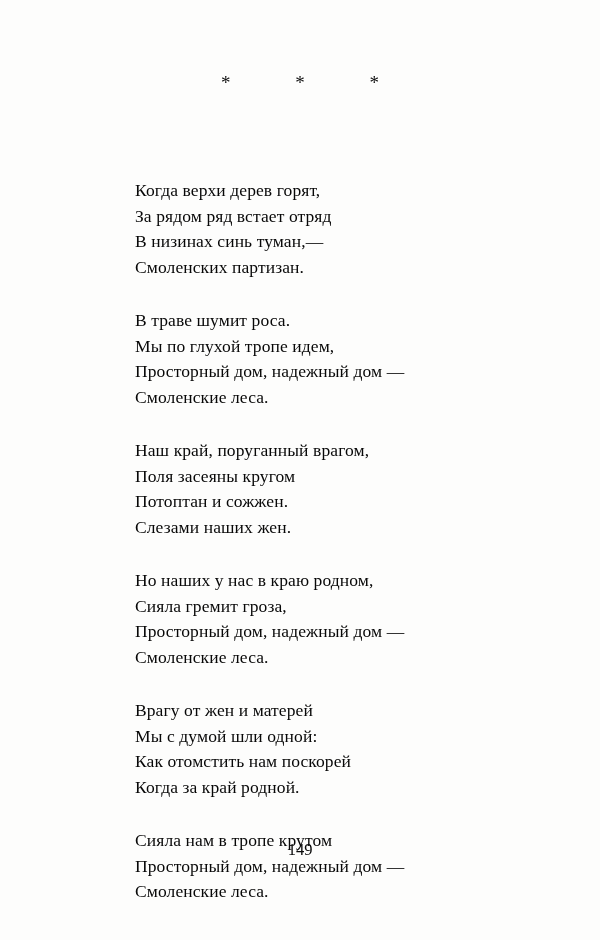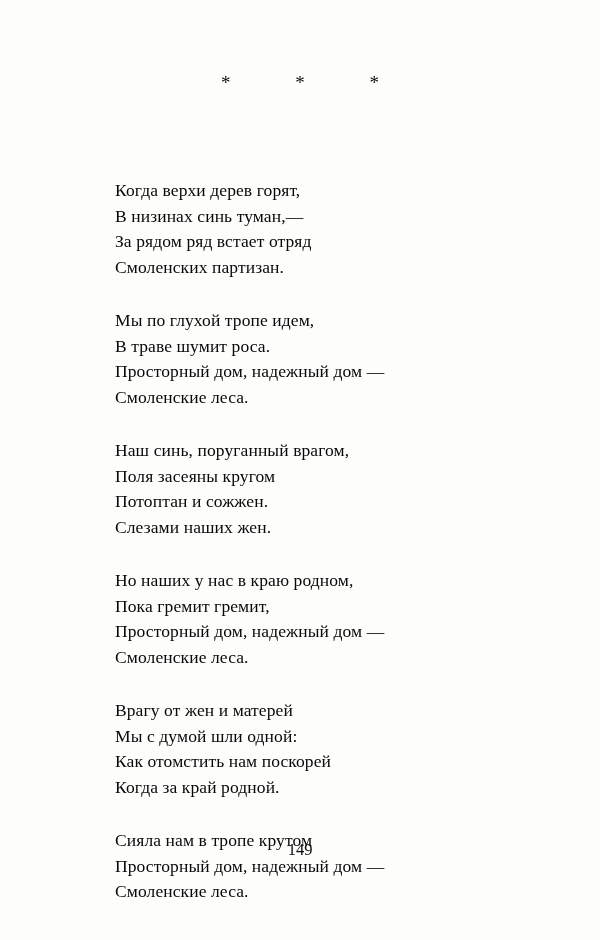--- a/index.html
+++ b/index.html
@@ -44,20 +44,21 @@
   }
   .stanza {
     margin: 0 0 28px 0;
   }
   .line {
     font-size: 17.5px;
     line-height: 25.5px;
     white-space: pre;
     color: #080808;
     letter-spacing: 0.1px;
+    margin-left: 20px;
   }
   .folio {
     position: absolute;
     top: 840px;
     left: 0;
     width: 600px;
     text-align: center;
     font-size: 16.5px;
     color: #0a0a0a;
   }
@@ -66,42 +67,42 @@
 <body>
 
 <div class="page">
 
   <div class="ornament">*  *  *</div>
 
   <div class="poem">
 
     <div class="stanza">
       <div class="line">Когда верхи дерев горят,</div>
+      <div class="line">За рядом ряд встает отряд</div>
       <div class="line">В низинах синь туман,—</div>
-      <div class="line">За рядом ряд встает отряд</div>
       <div class="line">Смоленских партизан.</div>
     </div>
 
     <div class="stanza">
+      <div class="line">В траве шумит роса.</div>
       <div class="line">Мы по глухой тропе идем,</div>
-      <div class="line">В траве шумит роса.</div>
       <div class="line">Просторный дом, надежный дом —</div>
       <div class="line">Смоленские леса.</div>
     </div>
 
     <div class="stanza">
-      <div class="line">Наш синь, поруганный врагом,</div>
+      <div class="line">Наш край, поруганный врагом,</div>
       <div class="line">Поля засеяны кругом</div>
       <div class="line">Потоптан и сожжен.</div>
       <div class="line">Слезами наших жен.</div>
     </div>
 
     <div class="stanza">
       <div class="line">Но наших у нас в краю родном,</div>
-      <div class="line">Пока гремит гремит,</div>
+      <div class="line">Сияла гремит гроза,</div>
       <div class="line">Просторный дом, надежный дом —</div>
       <div class="line">Смоленские леса.</div>
     </div>
 
     <div class="stanza">
       <div class="line">Врагу от жен и матерей</div>
       <div class="line">Мы с думой шли одной:</div>
       <div class="line">Как отомстить нам поскорей</div>
       <div class="line">Когда за край родной.</div>
     </div>

